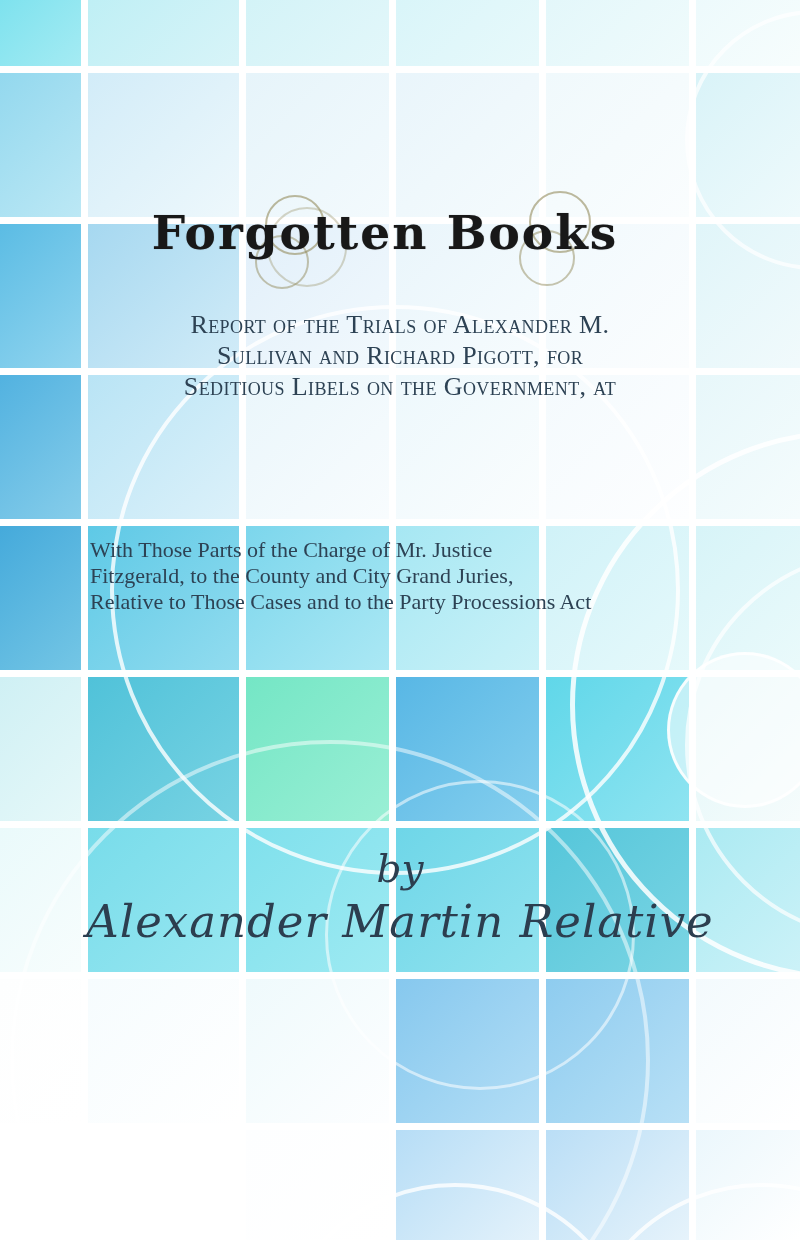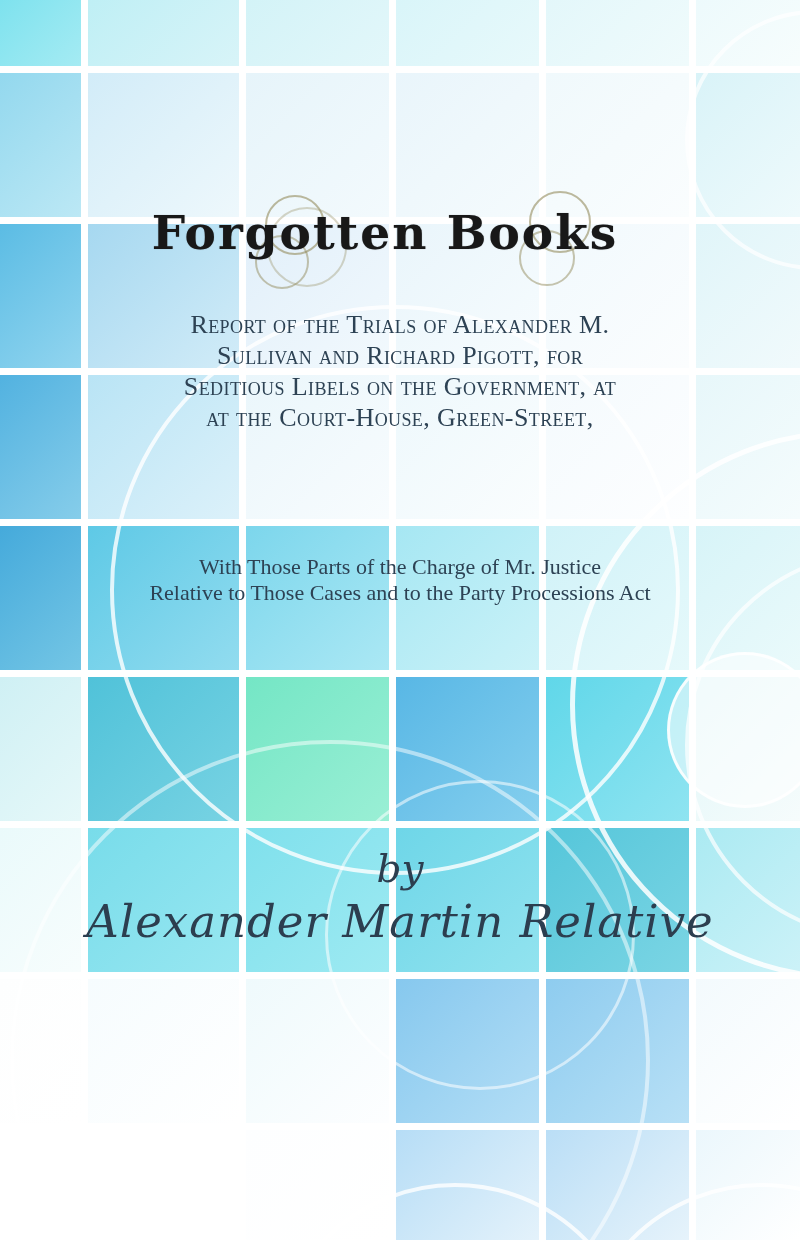--- a/index.html
+++ b/index.html
@@ -41,25 +41,24 @@
     position:absolute;top:309px;left:100px;width:600px;
     text-align:center;
     font-variant:small-caps;
     font-size:26px;
     line-height:31px;
     letter-spacing:0.4px;
     color:#2d4254;
   }
   .subtitle-block{
     position:absolute;top:537px;left:90px;width:620px;
-    text-align:center;
+    text-align:left;
     font-size:22px;
     line-height:26px;
     color:#2d4254;
-    margin-top:17px;
   }
   .byline-block{
     position:absolute;top:845px;left:0;width:800px;
     text-align:center;
     color:#2c3e4f;
     font-family:"DejaVu Serif", serif;
     font-style:italic;
   }
   .byline-by{font-size:39px;line-height:48px;}
   .byline-author{font-size:45px;line-height:58px;letter-spacing:1px;}
@@ -144,25 +143,25 @@
     </div>
 
   <div class="content">
 
     <div class="logo">Forgotten Books</div>
 
     <div class="title-block">
       <div>Report of the Trials of Alexander M.</div>
       <div>Sullivan and Richard Pigott, for</div>
       <div>Seditious Libels on the Government, at</div>
-      <div>at the Court-House, Green-Street,</div>
     </div>
 
     <div class="subtitle-block">
       <div>With Those Parts of the Charge of Mr. Justice</div>
+      <div>Fitzgerald, to the County and City Grand Juries,</div>
       <div>Relative to Those Cases and to the Party Processions Act</div>
     </div>
 
     <div class="byline-block">
       <div class="byline-by">by</div>
       <div class="byline-author">Alexander Martin Relative</div>
     </div>
 
   </div>
 </div>

